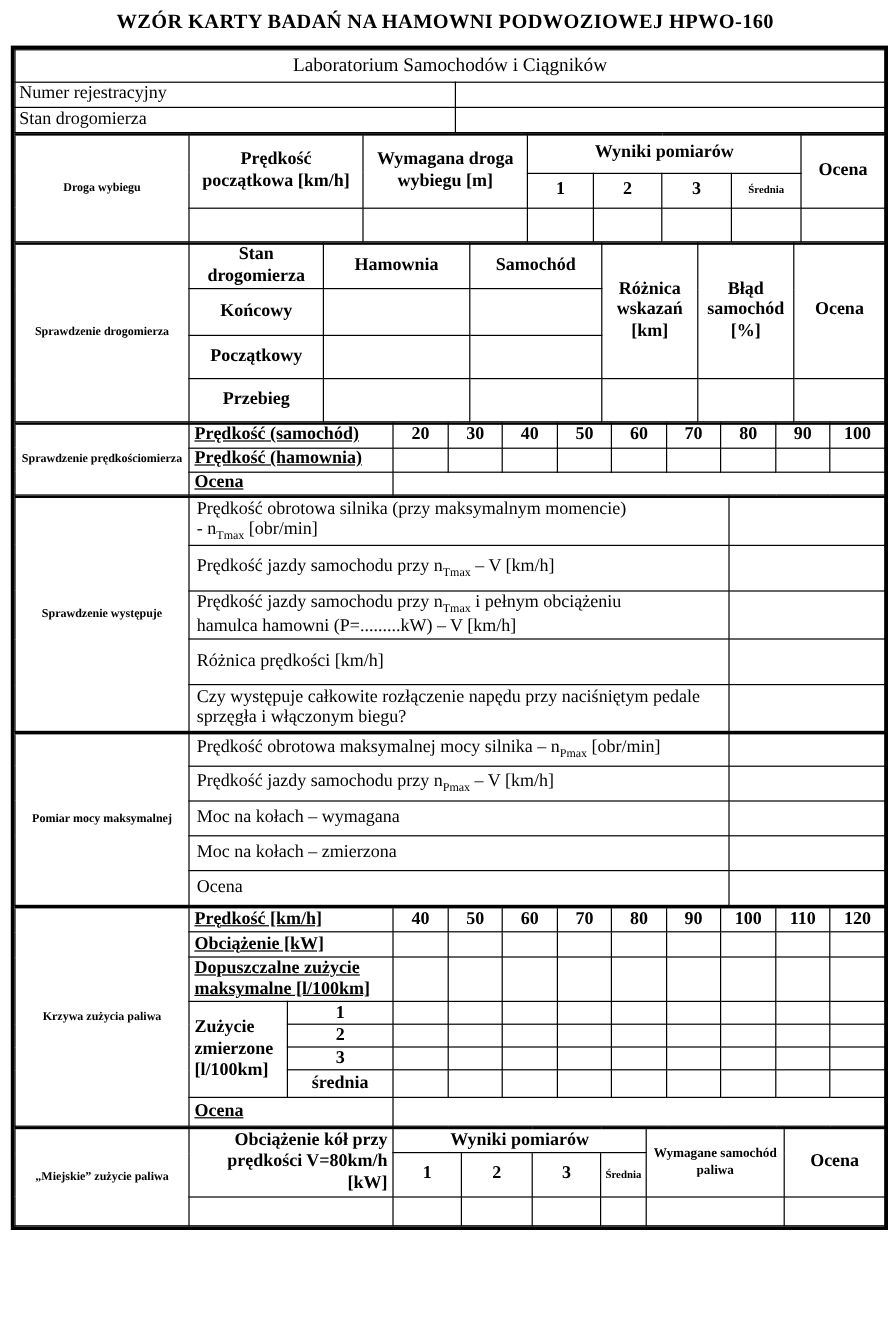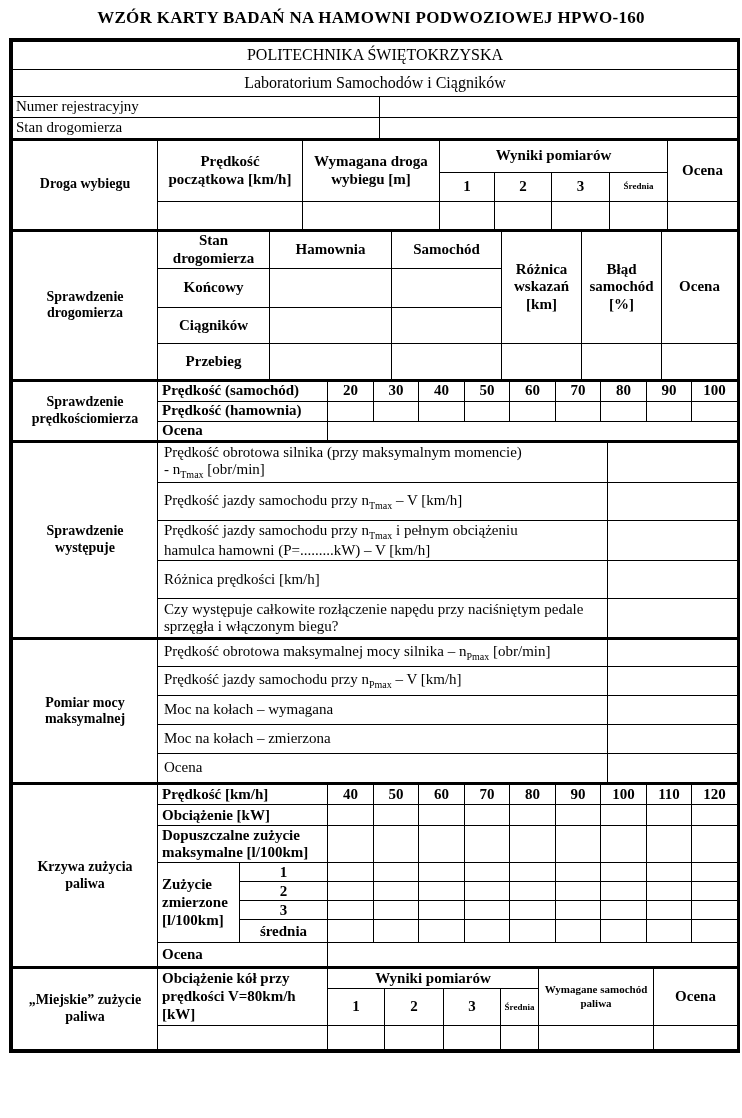--- a/index.html
+++ b/index.html
@@ -18,45 +18,42 @@
   table.sec { border-top:2px solid #000; }
   td {
     border:1px solid #000; font-size:15px; line-height:1.18;
     padding:0 3px; overflow:hidden; vertical-align:middle;
   }
   .c   { text-align:center; }
   .b   { font-weight:bold; }
   .sm  { font-size:9px; }
   .smw { font-size:11px; line-height:1.25; }
   .hdr { font-size:16px; }
-  .seclabel { font-weight:bold; text-align:center; font-size:14px; }
-  .rowlab { padding:0 4px; font-weight:bold; }
+  .seclabel { font-weight:bold; text-align:center; font-size:10px; }
+  .rowlab { padding:0 4px; font-weight:bold;text-decoration:underline; }
   .desc { padding:1px 6px; }
-  .obk  { vertical-align:top; padding:1px 4px; font-weight:bold; }
+  .obk  { vertical-align:top; padding:1px 4px; font-weight:bold;text-align:right; }
   .zz   { font-weight:bold; padding:0 4px; }
   sub.ss { font-size:10px; }
 </style>
 </head>
 <body>
 
 <div class="sheet">
 
   <div class="title">WZÓR KARTY BADAŃ NA HAMOWNI PODWOZIOWEJ HPWO-160</div>
 
   <div class="frame">
 
     <table>
       <colgroup>
           <col style="width:367px">
           <col style="width:358px">
         </colgroup>
       <tbody>
-          <tr style="height:28px">
-        <td colspan="2" class="c hdr">POLITECHNIKA ŚWIĘTOKRZYSKA</td>
-      </tr>
       <tr style="height:27px">
         <td colspan="2" class="c hdr">Laboratorium Samochodów i Ciągników</td>
       </tr>
       <tr style="height:21px">
         <td>Numer rejestracyjny</td>
         <td></td>
       </tr>
       <tr style="height:21px">
         <td>Stan drogomierza</td>
         <td></td>
@@ -120,21 +117,21 @@
         <td rowspan="3" class="c b">Różnica wskazań [km]</td>
         <td rowspan="3" class="c b">Błąd samochód [%]</td>
         <td rowspan="3" class="c b">Ocena</td>
       </tr>
       <tr style="height:39px">
         <td class="c b">Końcowy</td>
         <td></td>
         <td></td>
       </tr>
       <tr style="height:36px">
-        <td class="c b">Ciągników</td>
+        <td class="c b">Początkowy</td>
         <td></td>
         <td></td>
       </tr>
       <tr style="height:36px">
         <td class="c b">Przebieg</td>
         <td></td>
         <td></td>
         <td></td>
         <td></td>
         <td></td>

